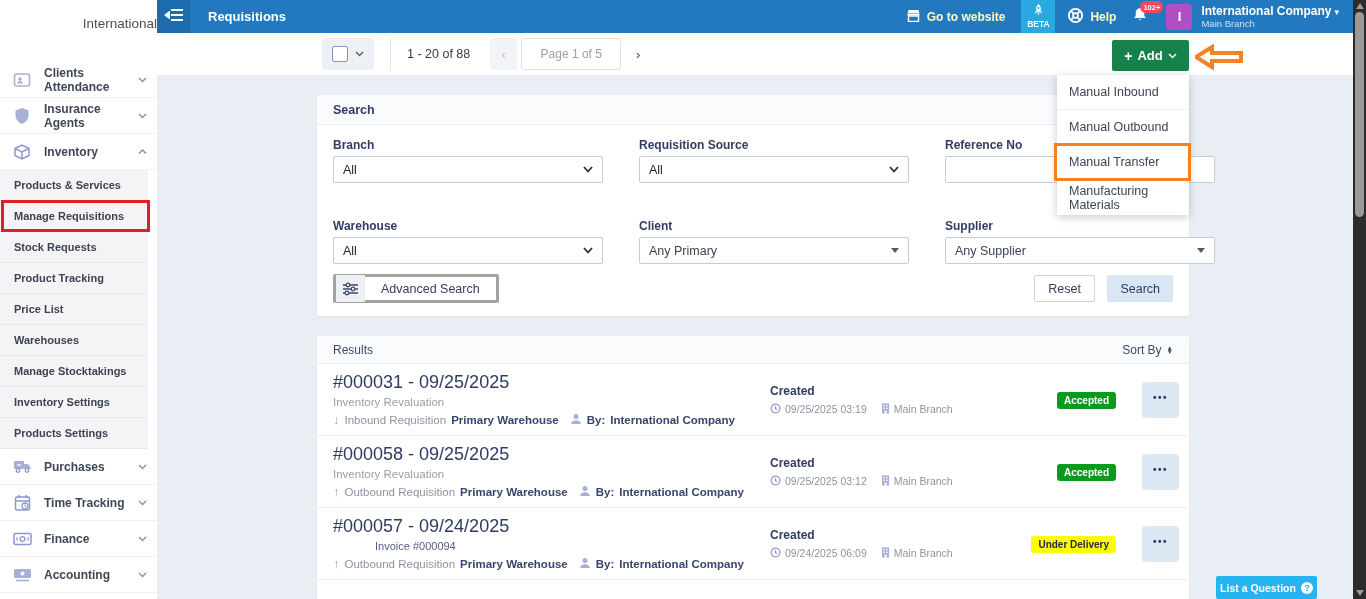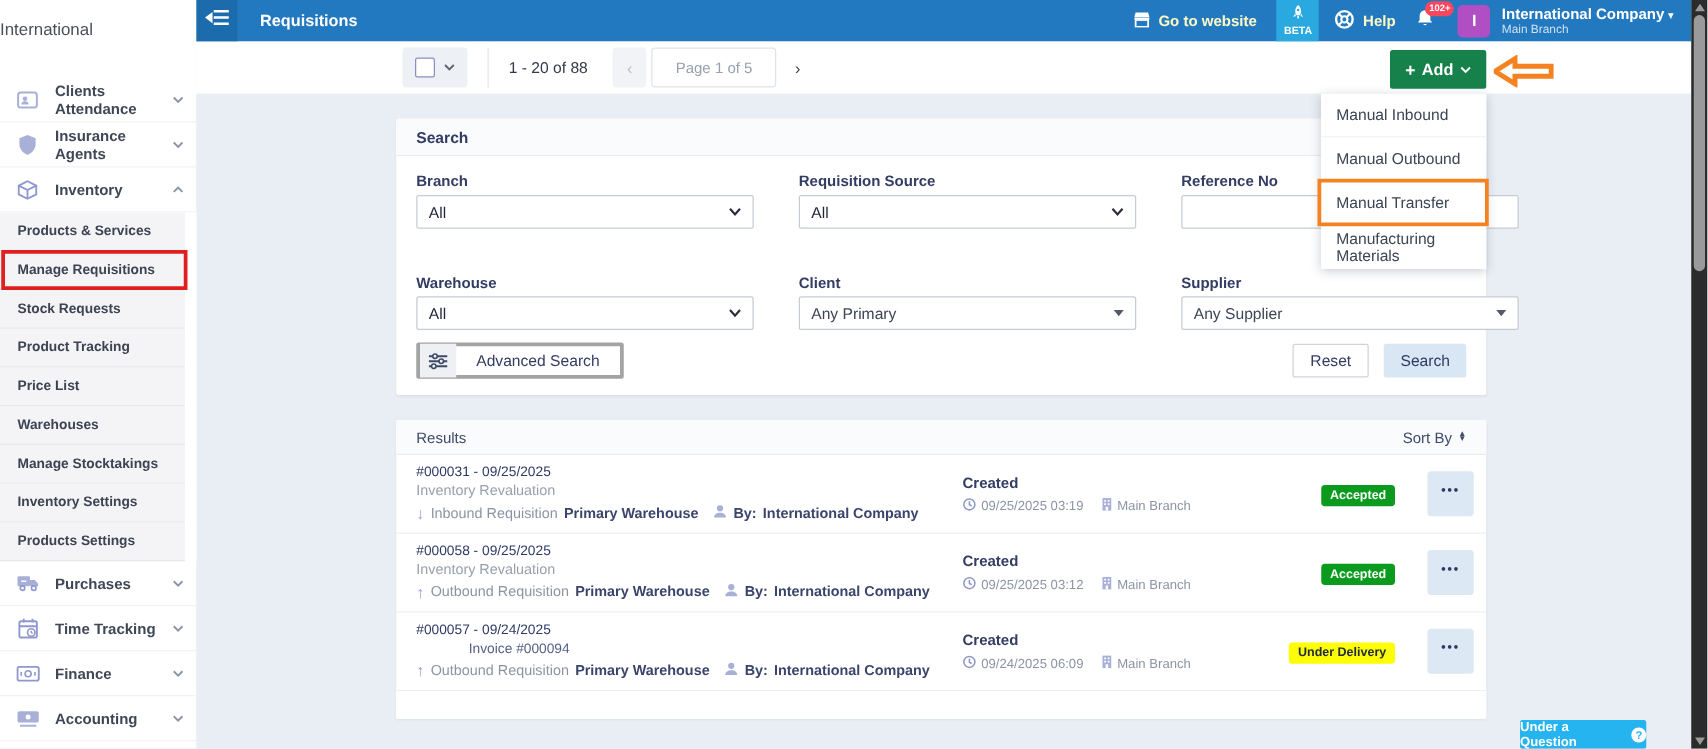--- a/index.html
+++ b/index.html
@@ -2,21 +2,21 @@
 <html><head>
 <meta charset="utf-8">
 <style>
   * { margin:0; padding:0; box-sizing:border-box; }
   html,body { width:1366px; height:599px; overflow:hidden;
     font-family:"Liberation Sans","DejaVu Sans",sans-serif; background:#e9eef4; }
   .app { position:relative; width:1366px; height:599px; }
 
   
   .sidebar { position:absolute; left:0; top:0; width:157px; height:599px; background:#fff; z-index:30; }
-  .side-logo { height:62px; padding-top:13px; text-align:left; color:#4a4f58; font-size:13.5px; line-height:1.65; }
+  .side-logo { height:62px; padding-top:13px; text-align:right; color:#4a4f58; font-size:13.5px; line-height:1.65; }
   .nav-item { height:36px; display:flex; align-items:center; padding:0 10px 0 12px; border-bottom:1px solid #f1f2f5; cursor:pointer; }
   .nav-item .ic { width:20px; height:20px; margin-right:12px; display:flex; align-items:center; justify-content:center; flex:0 0 20px; }
   .nav-item .lbl { flex:1; font-size:12px; font-weight:bold; color:#3f4756; }
   .nav-item .chev { color:#8b93a7; }
   .submenu { background:#fff; }
   .sub-item { height:31px; display:flex; align-items:center; padding-left:14px; width:148px; background:#f4f4f6; border-bottom:1px solid #e7e7ec; font-size:11px; font-weight:bold; color:#3c4352; cursor:pointer; }
   .annot-red { position:absolute; left:1px; top:200px; width:149px; height:32px; border:3px solid #e01f1f; z-index:40; pointer-events:none; }
 
   
   .main { position:absolute; left:157px; top:0; width:1196px; height:599px; }
@@ -73,21 +73,21 @@
   .btn-reset { height:27px; padding:0 13px; background:#fff; border:1px solid #cfd4da; border-radius:2px; font-size:12.5px; color:#333c63; font-family:inherit; cursor:pointer; margin-right:8px; }
   .btn-search { height:27px; padding:0 13px; background:#d9e6f3; border:none; border-radius:2px; font-size:12.5px; color:#2e3a64; font-family:inherit; cursor:pointer; }
 
   .results-card { margin-top:20px; }
   .res-head { height:28px; background:#fafbfd; border-bottom:1px solid #e9edf2; display:flex; align-items:center; justify-content:space-between; padding:0 16px; }
   .res-title { font-size:12px; color:#3f4a68; }
   .sortby { display:flex; align-items:center; gap:5px; font-size:12px; color:#3f4a68; cursor:pointer; }
   .sort-ic { display:flex; flex-direction:column; line-height:.55; font-size:6.5px; color:#3f4a68; }
   .res-row { min-height:62px; border-bottom:1px solid #edf0f3; display:flex; align-items:center; padding:8px 10px 8px 16px; }
   .row-main { width:437px; }
-  .row-id { font-size:11px; color:#2e3a64; margin-bottom:3px; cursor:pointer; }
+  .row-id { font-size:18px; color:#2e3a64; margin-bottom:3px; cursor:pointer; }
   .row-sub { font-size:11.5px; color:#99a0ac; margin-bottom:4px; }
   .row-sub.indent { margin-left:42px; color:#545f85; font-size:11px; }
   .row-l3 { display:flex; align-items:center; gap:5px; font-size:11.5px; color:#8c94a3; }
   .dir-arrow { font-size:13px; font-weight:bold; color:#98a0d2; }
   .bold-navy { font-weight:bold; color:#39456b; }
   .row-mid { width:240px; }
   .mid-status { font-size:12px; font-weight:bold; color:#333c63; margin-bottom:5px; }
   .mid-meta { display:flex; align-items:center; gap:14px; font-size:10.5px; color:#8c94a3; }
   .meta-pair { display:flex; align-items:center; gap:4px; }
   .row-badge { flex:1; text-align:right; }
@@ -612,21 +612,21 @@
           <div class="row-actions">
               <span class="dots">•••</span>
             </div>
         </div>
 
         <div class="row-filler"></div>
       </div>
     </div>
 
     <div class="have-q">
-      <span>Under a Question</span>
+      <span>List a Question</span>
       <span class="q-circle">?</span>
     </div>
   </div>
 
   <div class="pg-scroll">
     <span class="ps-up"></span>
     <span class="ps-thumb"></span>
     <span class="ps-down"></span>
   </div>
 

